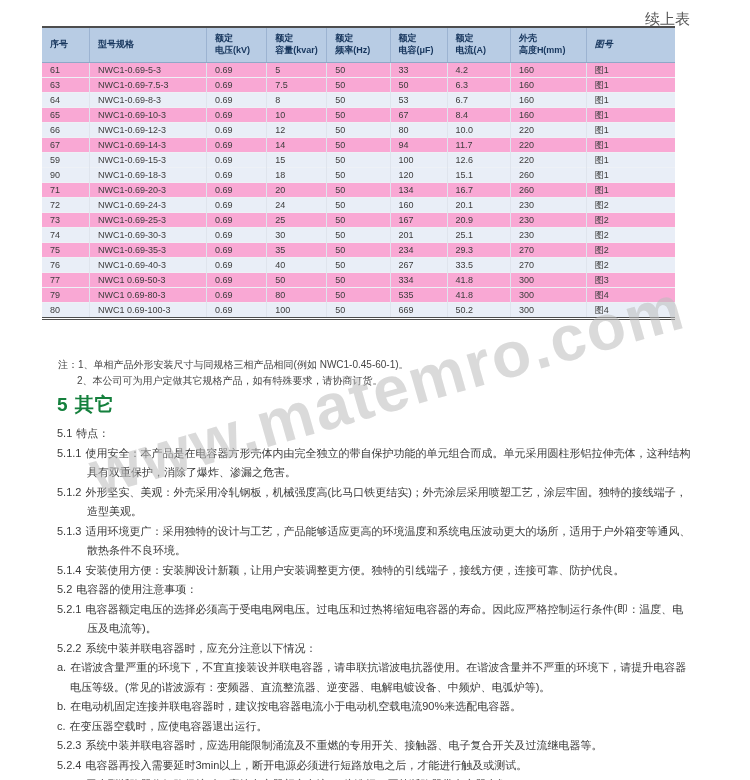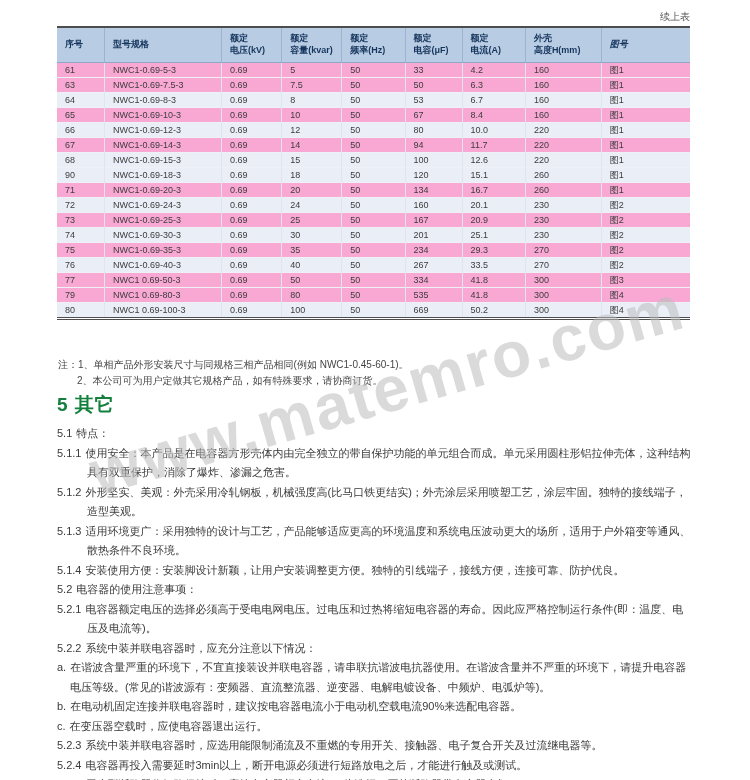--- a/index.html
+++ b/index.html
@@ -1,22 +1,22 @@
 <!DOCTYPE html>
 <html style="--header-bg: #b8cce4; --header-text: #17365d; --row-alt-bg: #e9eef7; --line-dark: #4d4d4d; --watermark-color: #bdbdbd;"><head>
 <meta charset="utf-8">
 <style>
   html,body{margin:0;padding:0;background:#fff;}
   .page{
     position:relative;width:750px;height:780px;background:#ffffff;overflow:hidden;
     font-family:"Liberation Sans","DejaVu Sans",sans-serif;color:#333;
   }
-  .continued{position:absolute;top:10px;right:60px;font-size:10px;color:#555;padding-left:8px;}
+  .continued{position:absolute;top:10px;right:60px;font-size:15px;color:#555;padding-left:8px;}
   table.spec{
-    position:absolute;left:57px;top:26px;width:633px;
+    position:absolute;left:42px;top:26px;width:633px;
     border-collapse:collapse;table-layout:fixed;
     border-top:2px solid var(--line-dark);
     border-bottom:3px double var(--line-dark);
     font-size:9px;
   }
   table.spec th{
     background:var(--header-bg);color:var(--header-text);
     font-weight:bold;text-align:left;vertical-align:middle;
     padding:4px 2px 4px 8px;white-space:pre-line;line-height:1.3;height:26px;
     border-right:1px solid #9cb3d1;border-bottom:1px solid #8fa8c8;
@@ -148,21 +148,21 @@
           <td>NWC1-0.69-14-3</td>
           <td>0.69</td>
           <td>14</td>
           <td>50</td>
           <td>94</td>
           <td>11.7</td>
           <td>220</td>
           <td>图1</td>
         </tr>
         <tr class="alt">
-          <td>68</td>
+          <td>59</td>
           <td>NWC1-0.69-15-3</td>
           <td>0.69</td>
           <td>15</td>
           <td>50</td>
           <td>100</td>
           <td>12.6</td>
           <td>220</td>
           <td>图1</td>
         </tr>
         <tr class="alt">

